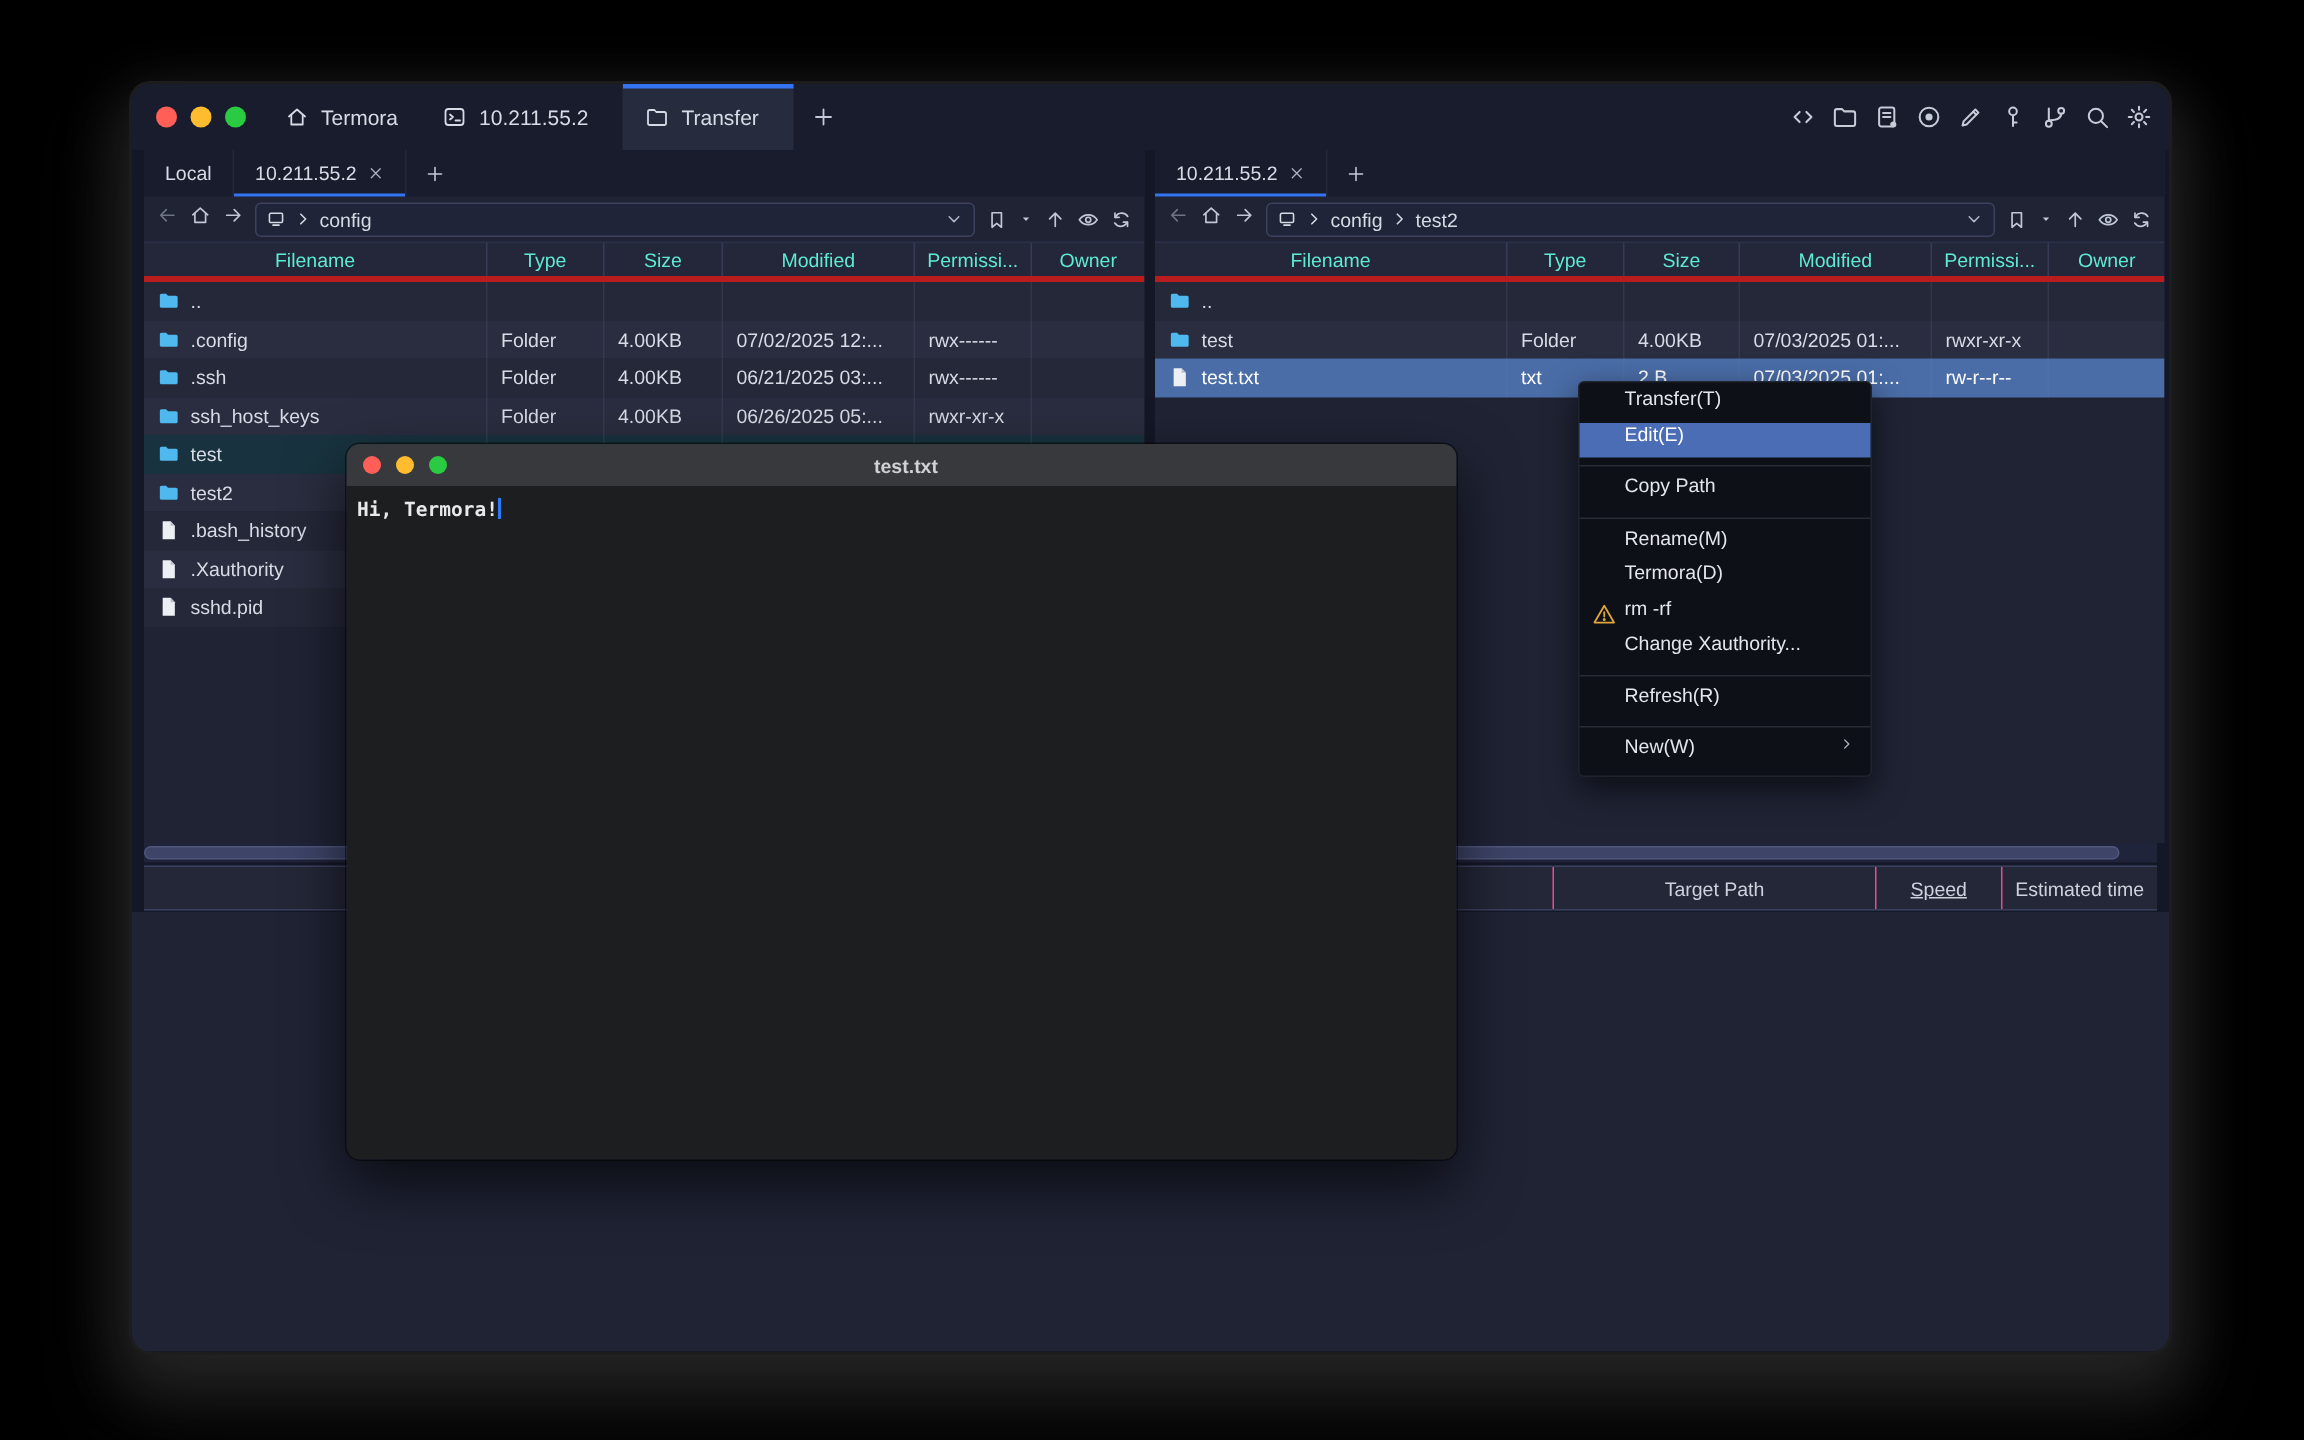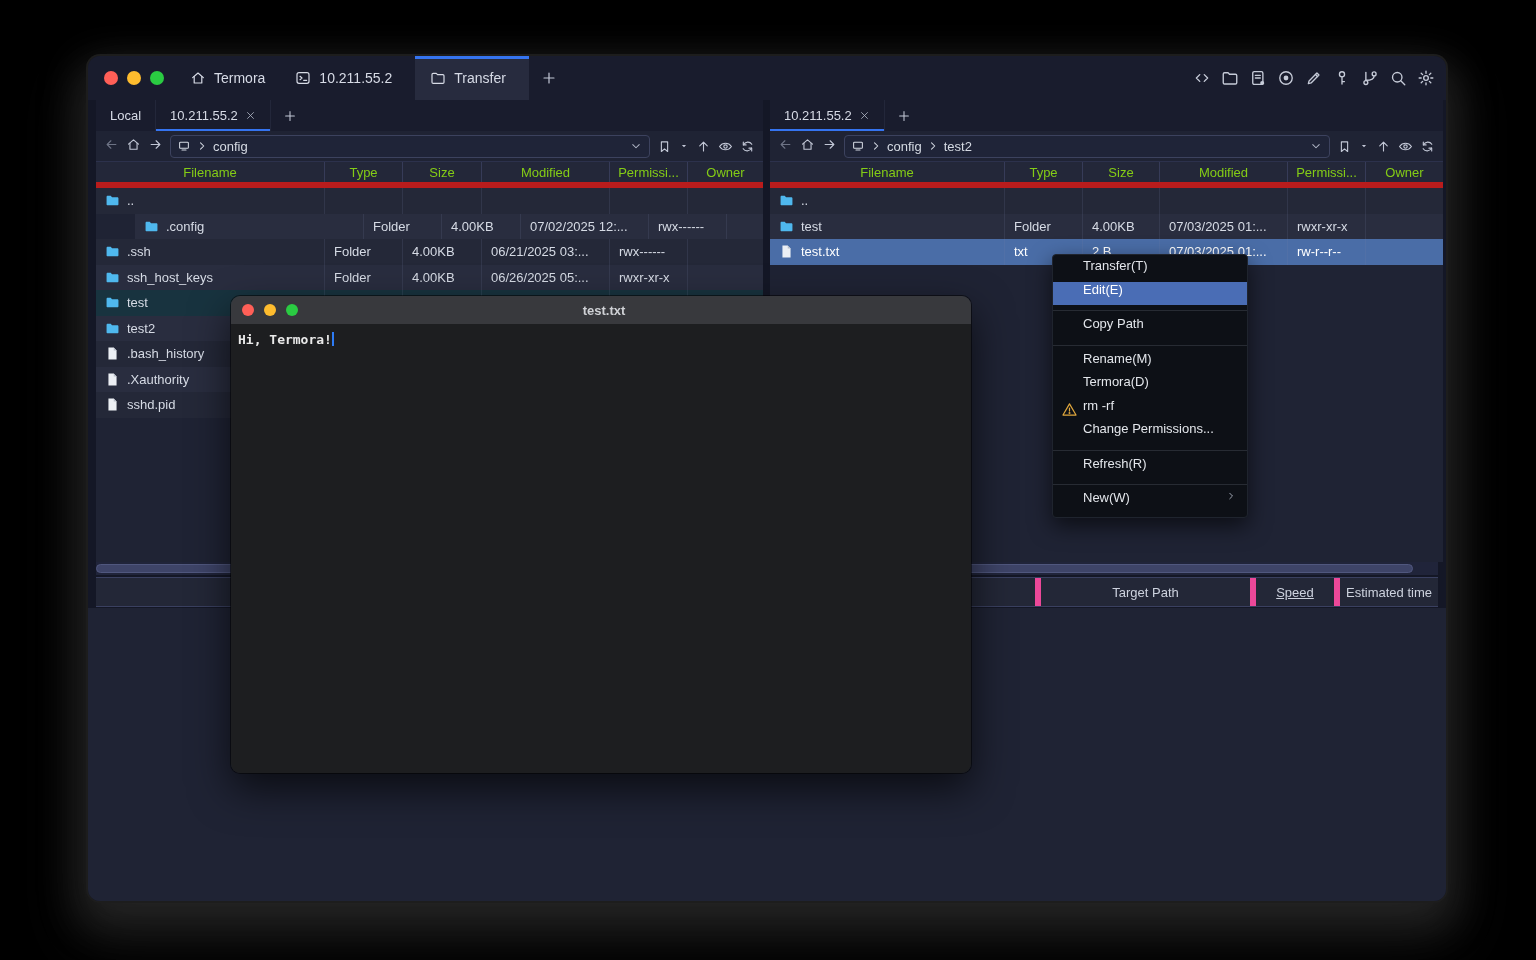--- a/index.html
+++ b/index.html
@@ -38,40 +38,40 @@
   .navic.dim{color:#6d7385}
   .pathbox{flex:1;height:23px;background:#1f2438;border:1px solid #3c425e;border-radius:4px;
     display:flex;align-items:center;gap:4px;padding:0 6px;color:#d5dae3;font-size:13px}
   .pathbox .ic svg{width:14px;height:14px}
   .pathbox .chev{margin-left:auto;color:#aeb4c4}
   .seg{white-space:nowrap}
   .tool-acts{display:flex;align-items:center;gap:7px}
   .tool-acts .ic svg{width:15px;height:15px}
   .tool-acts .caret svg{width:10px;height:10px}
   
-  .fheader{display:grid;height:27px;background:#232739;color:#84cc16;font-size:13px;
-    border-top:1px solid #2c314c;border-bottom:6px solid #b91c1c}
+  .fheader{display:grid;height:27px;background:#232739;color:#5eead4;font-size:13px;
+    border-top:1px solid #2c314c;border-bottom:4px solid #b91c1c}
   .hcell{display:flex;align-items:center;justify-content:center;border-right:1px solid #363b58;overflow:hidden;white-space:nowrap}
   .hcell:last-child{border-right:none}
   .frow{display:grid;height:25.5px;color:#d6dbe5;font-size:13px}
   .frow:nth-child(odd){background:#242838}
   .frow:nth-child(even){background:#292d3f}
   .frow.sel-inactive{background:#18333f}
   .frow.sel-active{background:#4a6da7;color:#fff}
   .fcell{display:flex;align-items:center;padding:0 9px;overflow:hidden;white-space:nowrap;
     border-right:1px solid rgba(120,130,170,.16)}
   .fcell:last-child{border-right:none}
   .fcell.name{gap:7px}
   .fcell .ic svg{width:15px;height:15px}
   
   .hscroll{position:absolute;left:8px;top:506px;width:1342px;height:13px;background:#20243a}
   .hthumb{position:absolute;left:0;top:2px;width:1317px;height:9px;border-radius:5px;background:#3e4468;border:1px solid #50577e}
   .xferhead{position:absolute;left:8px;top:521px;width:1342px;height:30px;background:#232737;
     border-top:1px solid #3a4060;border-bottom:1px solid #3a4060;display:flex;color:#cdd2de;font-size:13px}
-  .xcell{display:flex;align-items:center;justify-content:center;border-left:6px solid #ec4899;white-space:nowrap}
+  .xcell{display:flex;align-items:center;justify-content:center;border-left:1px solid #ec4899;white-space:nowrap}
   .xcell.fill{flex:1;border-left:none}
   .xferbody{position:absolute;left:0;top:552px;width:1358px;height:293px;background:#1f2334}
   
   .cmenu{position:absolute;left:964px;top:198px;width:196px;background:#0d1016;border:1px solid #1f242e;
     border-radius:4px;padding:3px 0;z-index:60;box-shadow:0 8px 22px rgba(0,0,0,.6);color:#e3e6eb;font-size:13px}
   .mitem{position:relative;height:23.5px;display:flex;align-items:flex-start;padding-left:30px;padding-right:10px}
   .mitem.hl{background:#4a6db5;color:#fff}
   .mitem .licon{position:absolute;left:8px;top:3px}
   .mitem .licon svg{width:17px;height:17px}
   .mitem .sub{margin-left:auto;color:#aeb4c2}
@@ -327,21 +327,21 @@
               </svg>
             </span>
             <span>..</span>
           </div>
           <div class="fcell"></div>
           <div class="fcell"></div>
           <div class="fcell"></div>
           <div class="fcell"></div>
           <div class="fcell"></div>
         </div>
-        <div class="frow" style="grid-template-columns: 229px 78px 79px 128px 78px 75px; margin-left: 39px;">
+        <div class="frow" style="grid-template-columns: 229px 78px 79px 128px 78px 75px;">
           <div class="fcell name">
             <span class="ic">
               <svg viewBox="0 0 24 24">
                 <path fill="#4FB8EE" d="M2.5 6.2c0-.9.7-1.7 1.7-1.7h5l2 2.1h8.6c.9 0 1.7.8 1.7 1.7v9.5c0 .9-.8 1.7-1.7 1.7H4.2c-.9 0-1.7-.8-1.7-1.7z"></path>
               </svg>
             </span>
             <span>.config</span>
           </div>
           <div class="fcell">Folder</div>
           <div class="fcell">4.00KB</div>
@@ -640,21 +640,21 @@
       </div>
       <div class="mitem">
         <span class="licon"><svg viewBox="0 0 24 24" fill="none" stroke="#DFA63D" stroke-width="1.7" stroke-linejoin="round">
             <path d="M12 4 2.8 19.8h18.4z"></path>
             <path stroke-linecap="round" d="M12 10v4.2"></path>
             <circle cx="12" cy="17" r="0.6" fill="#DFA63D"></circle>
           </svg></span>
         <span>rm -rf</span>
       </div>
       <div class="mitem">
-        <span>Change Permissions...</span>
+        <span>Change Xauthority...</span>
       </div>
       <div class="msep"></div>
       <div class="mitem">
         <span>Refresh(R)</span>
       </div>
       <div class="msep"></div>
       <div class="mitem">
         <span>New(W)</span>
         <span class="sub"><svg viewBox="0 0 24 24" fill="none" stroke="currentColor" stroke-width="1.8" stroke-linecap="round" stroke-linejoin="round">
             <path d="M9.5 6.5 15 12l-5.5 5.5"></path>

